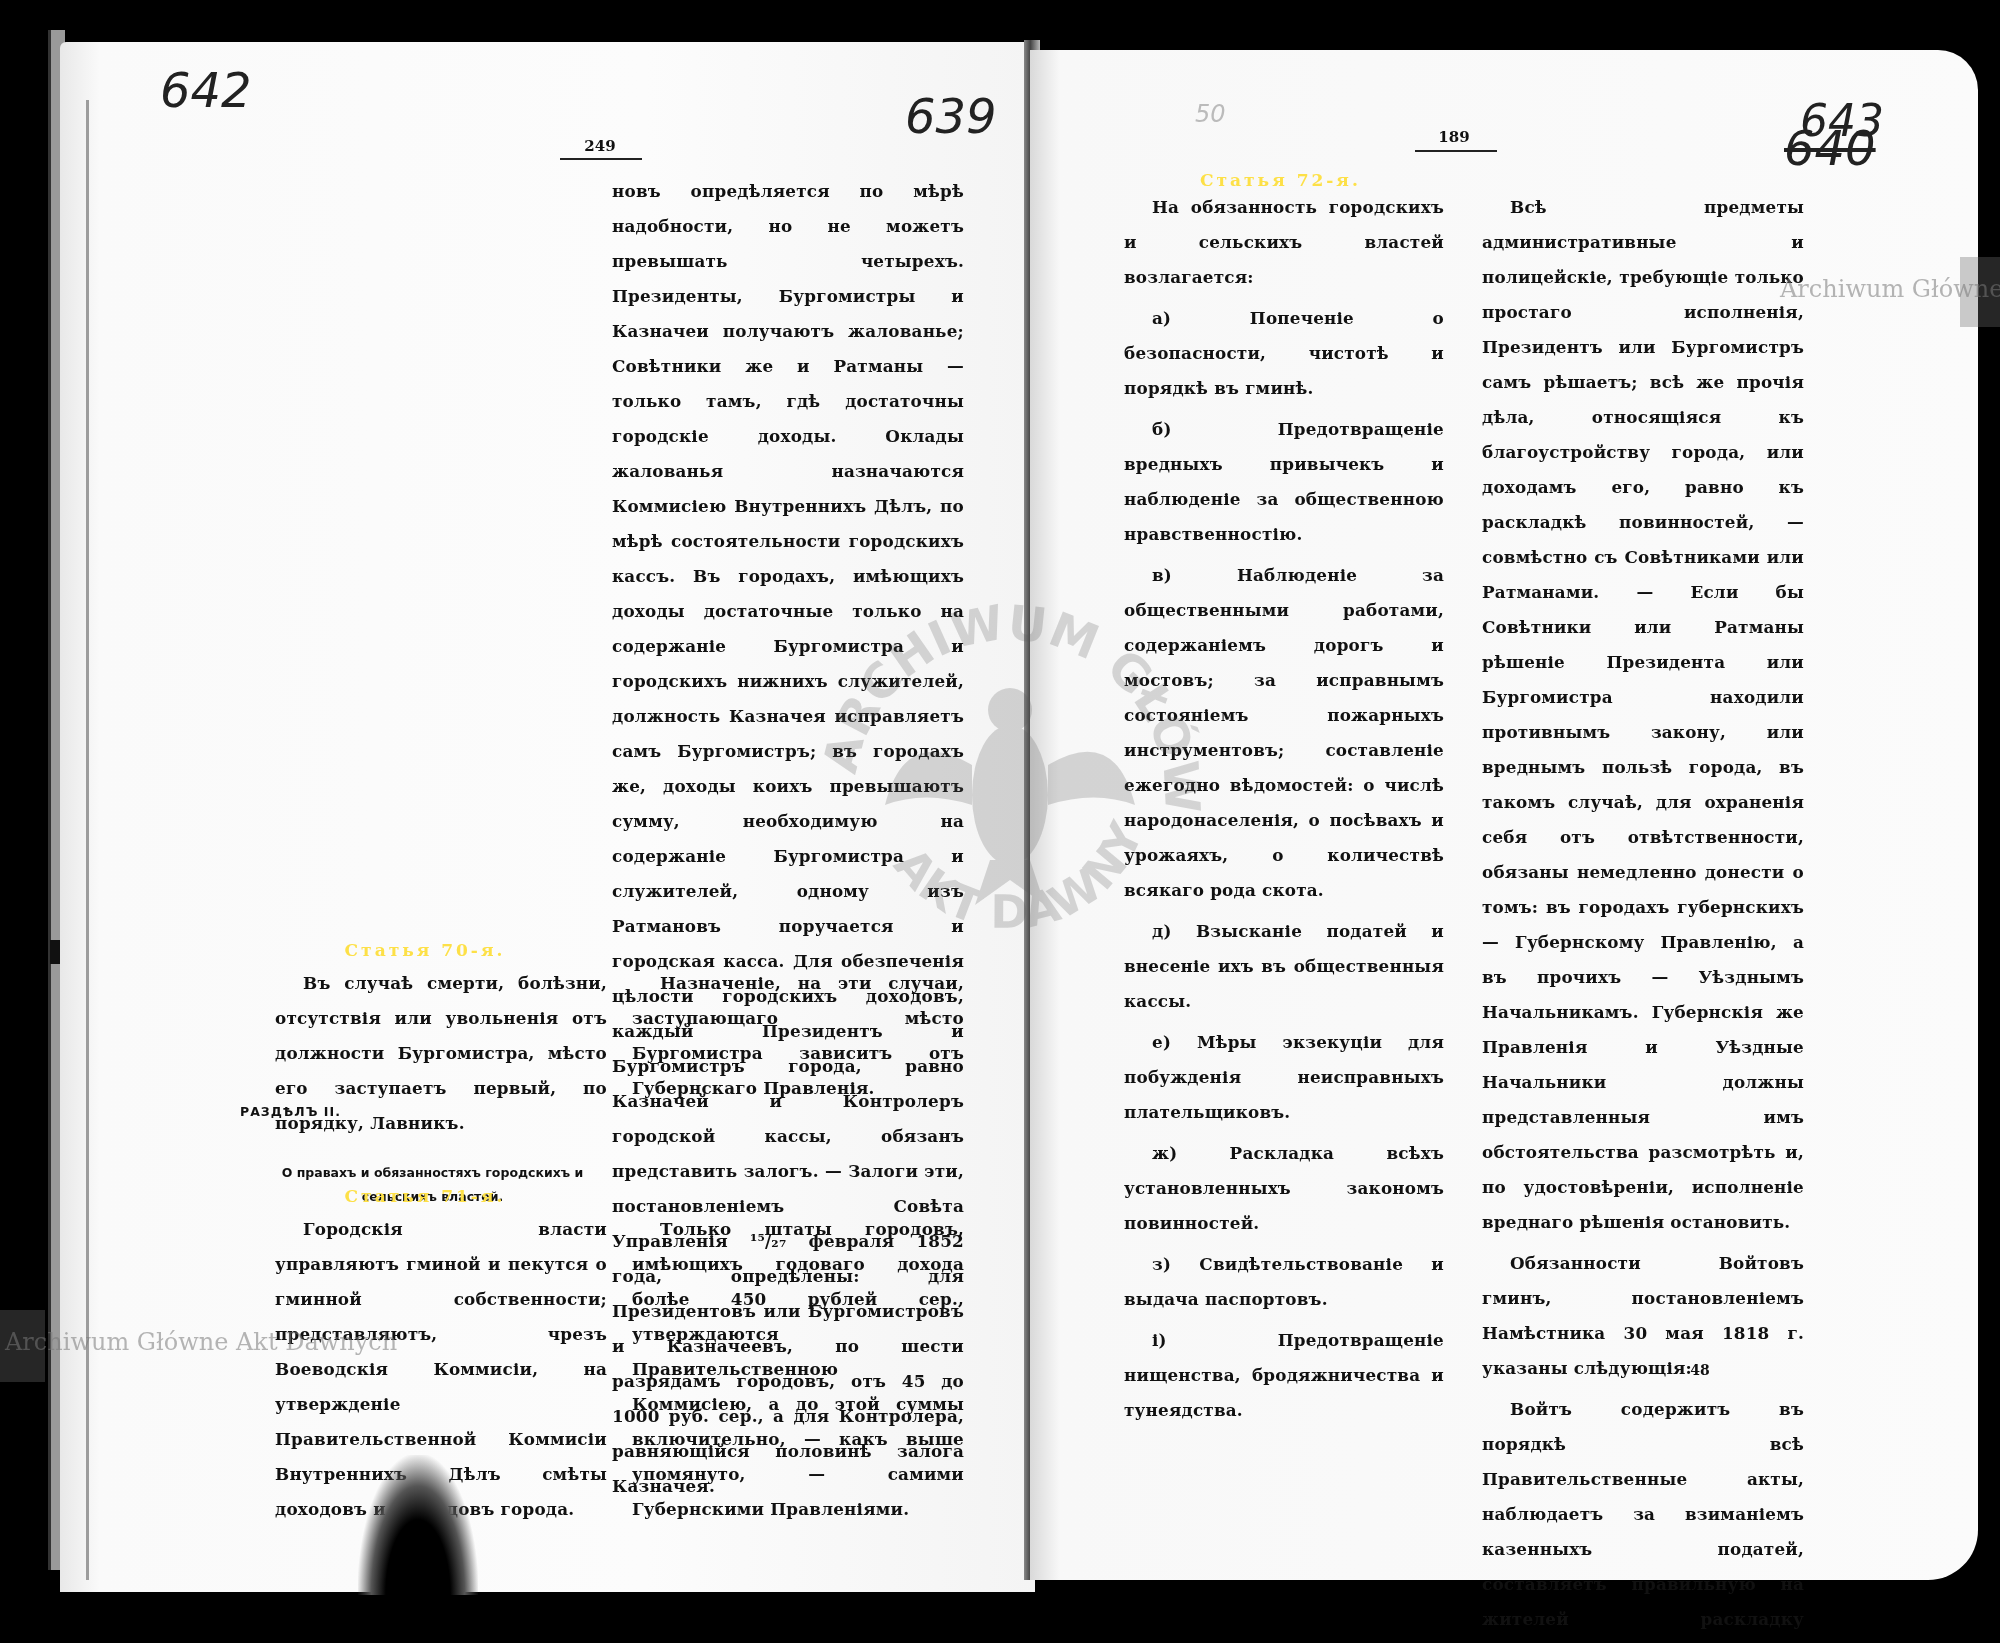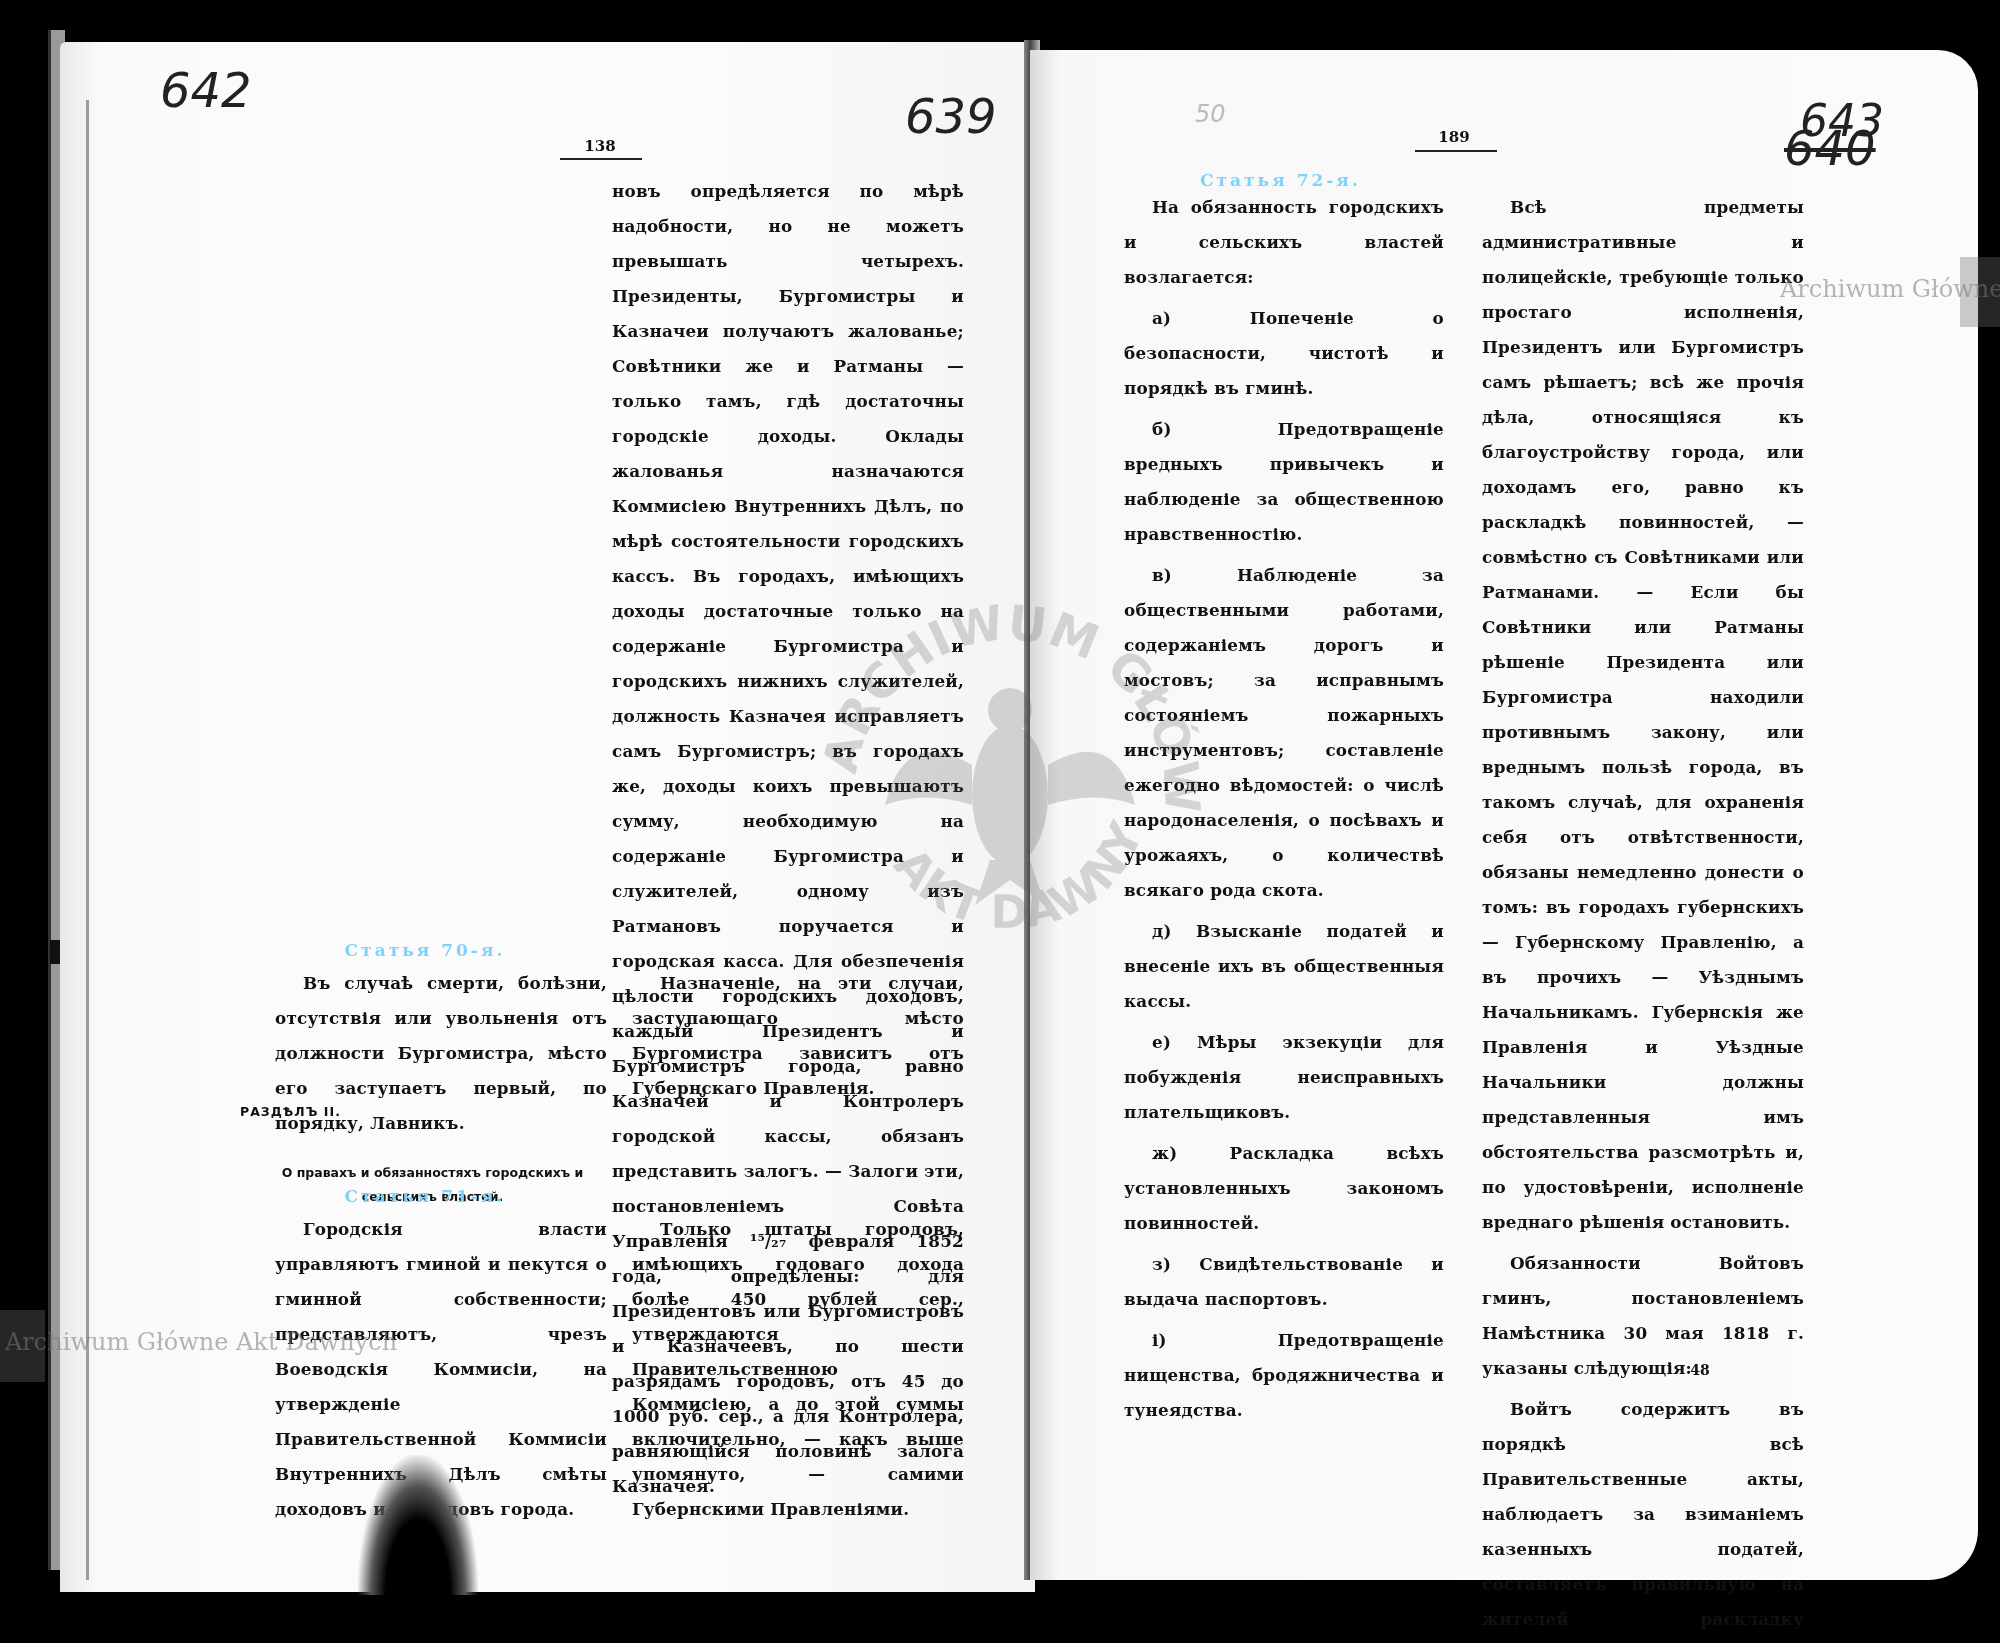--- a/index.html
+++ b/index.html
@@ -35,21 +35,21 @@
   .folio { position: absolute; font-weight: bold; font-size: 15px; color: #111; text-align: center; }
   .folio-rule { position: absolute; height: 2px; background: #222; }
   .col {
     position: absolute; font-size: 16.8px; line-height: 35px; color: #111;
     text-align: justify; font-weight: bold; letter-spacing: 0.2px;
   }
   .col p { margin: 0; }
   .col .ind { text-indent: 28px; }
   .col .gap { margin-top: 6px; }
   .heading {
-    position: absolute; font-size: 17px; font-weight: bold; letter-spacing: 3px; color: #7dd3fc; text-align: center;
+    position: absolute; font-size: 17px; font-weight: bold; letter-spacing: 3px; color: #fde047; text-align: center;
   }
   .sub-heading { position: absolute; font-family: "DejaVu Sans", sans-serif; font-size: 12.5px; font-weight: bold; color: #111; text-align: center; line-height: 24px; }
   .section-label { position: absolute; font-family: "DejaVu Sans", sans-serif; font-size: 12.5px; font-weight: bold; color: #111; letter-spacing: 1px; text-align: left; }
   .watermark-text {
     position: absolute; font-family: "DejaVu Serif", serif; font-size: 26px; color: rgba(120,120,120,0.55);
     white-space: nowrap;
   }
   .wm-band { position: absolute; background: rgba(110,110,110,0.35); }
   .seal {
     position: absolute; left: 815px; top: 575px; width: 390px; height: 420px;
@@ -60,21 +60,21 @@
 <body>
 
 <div class="spine-left"></div>
 <div class="spine-mark"></div>
 <div class="page page-left"></div>
 <div class="spine-line"></div>
 
 <div class="hand" style="left:160px; top:62px; font-size:48px;">642</div>
 <div class="hand" style="left:905px; top:88px; font-size:48px;">639</div>
 
-<div class="folio" style="left:578px; top:137px; width:44px;">138</div>
+<div class="folio" style="left:578px; top:137px; width:44px;">249</div>
 <div class="folio-rule" style="left:560px; top:158px; width:82px;"></div>
 
 <div class="col" style="left:612px; top:174px; width:352px;">
   <p>новъ опредѣляется по мѣрѣ надобности, но не можетъ превышать четырехъ. Президенты, Бургомистры и Казначеи получаютъ жалованье; Совѣтники же и Ратманы — только тамъ, гдѣ достаточны городскіе доходы. Оклады жалованья назначаются Коммисіею Внутреннихъ Дѣлъ, по мѣрѣ состоятельности городскихъ кассъ. Въ городахъ, имѣющихъ доходы достаточные только на содержаніе Бургомистра и городскихъ нижнихъ служителей, должность Казначея исправляетъ самъ Бургомистръ; въ городахъ же, доходы коихъ превышаютъ сумму, необходимую на содержаніе Бургомистра и служителей, одному изъ Ратмановъ поручается и городская касса. Для обезпеченія цѣлости городскихъ доходовъ, каждый Президентъ и Бургомистръ города, равно Казначей и Контролеръ городской кассы, обязанъ представить залогъ. — Залоги эти, постановленіемъ Совѣта Управленія ¹⁵/₂₇ февраля 1852 года, опредѣлены: для Президентовъ или Бургомистровъ и Казначеевъ, по шести разрядамъ городовъ, отъ 45 до 1000 руб. сер., а для Контролера, равняющійся половинѣ залога Казначея.</p>
 </div>
 
 <div class="heading" style="left:240px; top:940px; width:370px;">Статья 70-я.</div>
 <div class="col" style="left:275px; top:966px; width:332px;">
   <p class="ind">Въ случаѣ смерти, болѣзни, отсутствія или увольненія отъ должности Бургомистра, мѣсто его заступаетъ первый, по порядку, Лавникъ.</p>
 </div>

